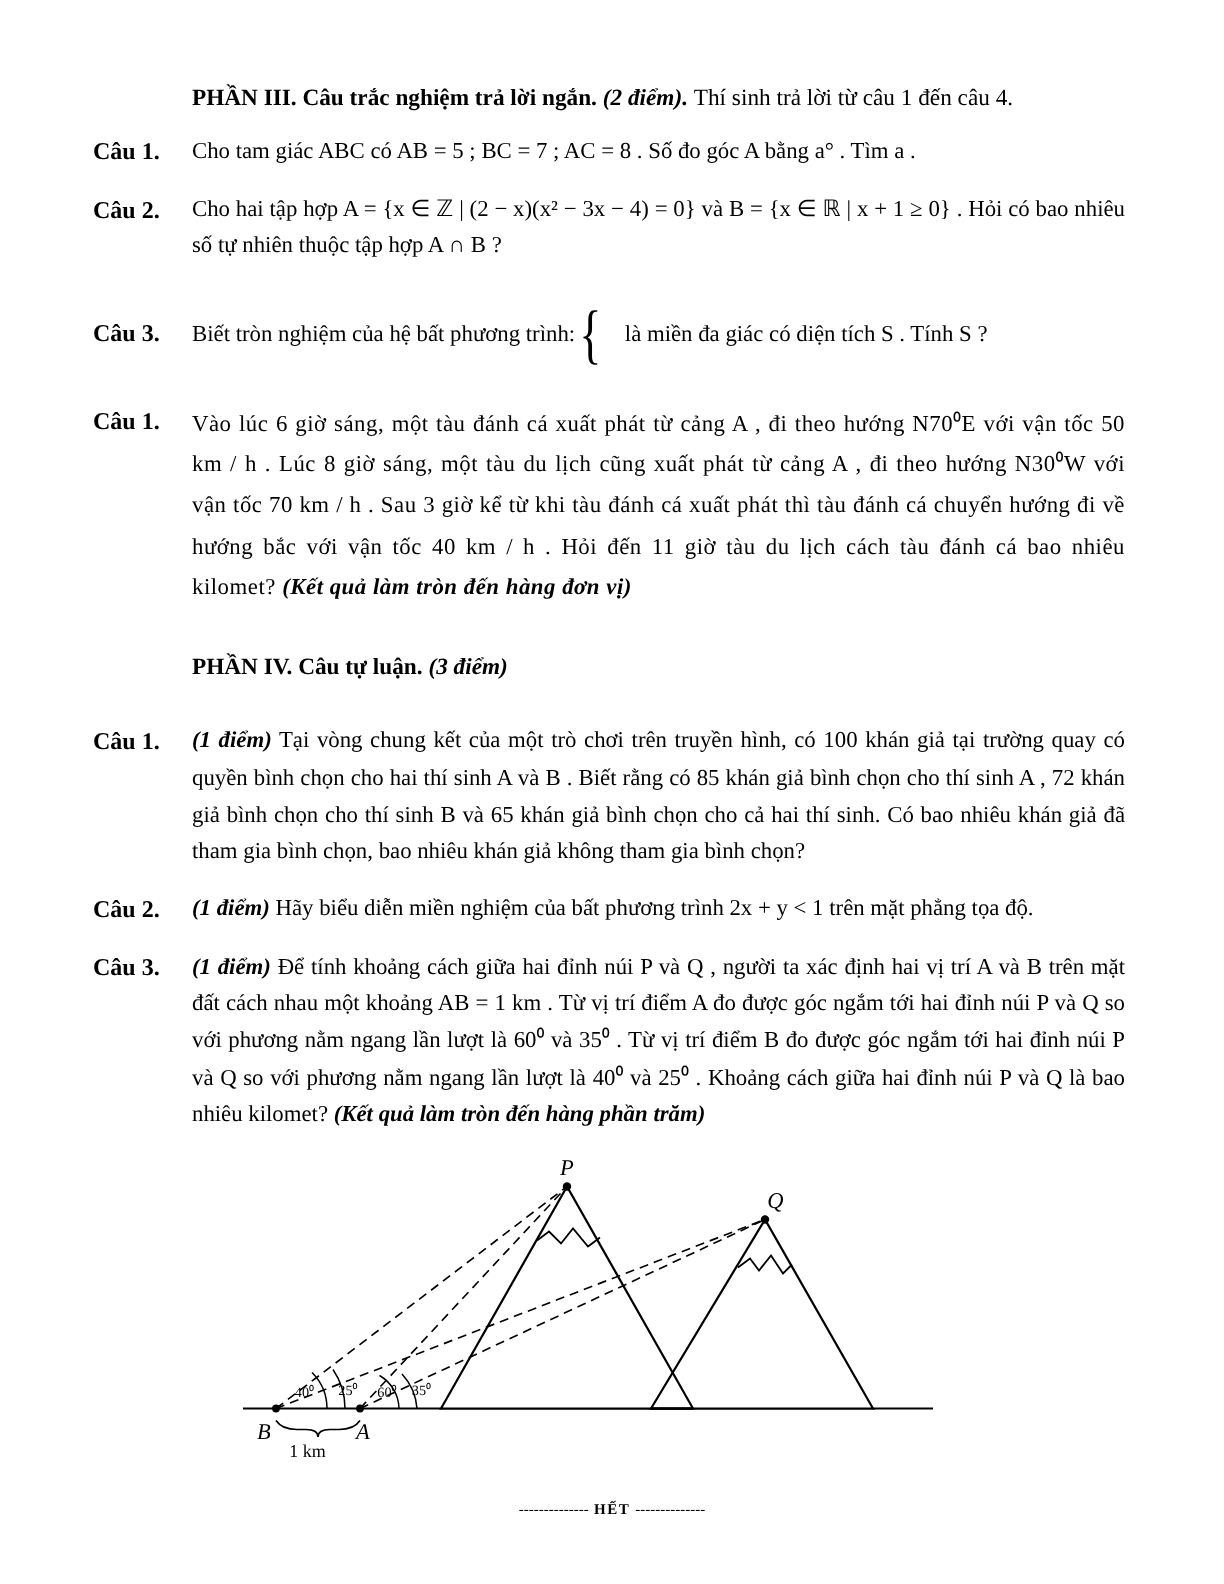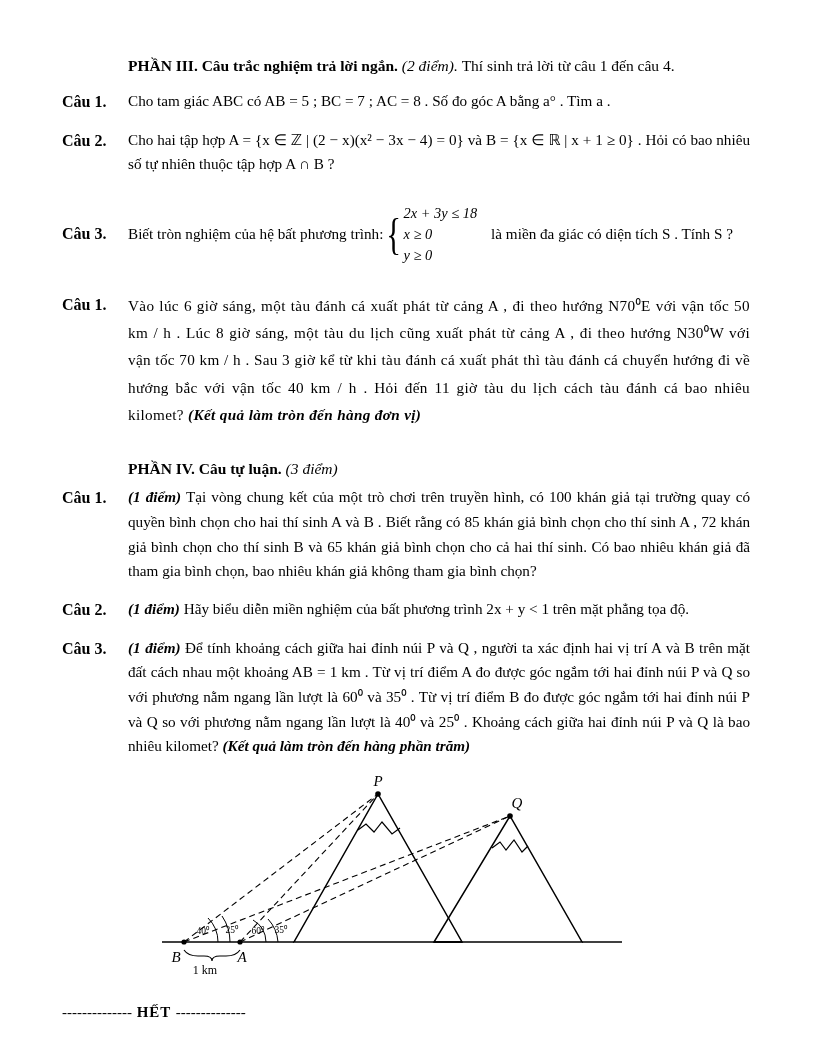--- a/index.html
+++ b/index.html
@@ -29,21 +29,21 @@
   }
   .section-head {
     font-size: 15.5px;
     font-weight: bold;
     margin-left: 66px;
     margin-bottom: 12px;
     line-height: 1.35;
   }
   .section-head .ital {
     font-style: italic;
-    font-weight: normal;
+    font-weight: bold;
   }
   .section-head .norm {
     font-weight: normal;
     text-align: center;
   }
   .q {
     display: flex;
     align-items: flex-start;
     margin-bottom: 13px;
     line-height: 1.62;
@@ -102,30 +102,31 @@
     flex-wrap: wrap;
   }
   .q3row .q-body > span {
     white-space: nowrap;
   }
   .gap-top {
     margin-top: 26px;
   }
   .section2 {
     margin-top: 30px;
-    margin-bottom: 6px;
+    margin-bottom: 26px;
   }
   .figure-wrap {
     position: relative;
     width: 692px;
     height: 230px;
     margin-top: 6px;
   }
   .het {
-    font-size: 15px;
+    text-align: center;
+    font-size: 10px;
     font-weight: bold;
     letter-spacing: 1px;
     margin-top: 2px;
   }
   .het .dash {
     font-weight: normal;
     letter-spacing: 0px;
   }
 </style>
 </head>
@@ -149,25 +150,20 @@
       <div class="q-label">Câu 2.</div>
       <div class="q-body">Cho hai tập hợp A = {x ∈ ℤ | (2 − x)(x² − 3x − 4) = 0} và B = {x ∈ ℝ | x + 1 ≥ 0} . Hỏi có bao nhiêu số tự nhiên thuộc tập hợp A ∩ B ?</div>
     </div>
 
     <div class="q q3row gap-top">
       <div class="q-label">Câu 3.</div>
       <div class="q-body">
         <span>Biết tròn nghiệm của hệ bất phương trình:</span>
         <span class="sys-wrap">
           <span class="brace">{</span>
-          <span class="sys-rows">
-            <span>2x + 3y ≤ 18</span>
-            <span>x ≥ 0</span>
-            <span>y ≥ 0</span>
-          </span>
         </span>
         <span style="padding-left:14px;">là miền đa giác có diện tích S . Tính S ?</span>
       </div>
     </div>
 
     <div class="q q4 gap-top">
       <div class="q-label">Câu 1.</div>
       <div class="q-body">
         <span>Vào lúc 6 giờ sáng, một tàu đánh cá xuất phát từ cảng A , đi theo hướng N70⁰E với vận tốc 50 km / h . Lúc 8 giờ sáng, một tàu du lịch cũng xuất phát từ cảng A , đi theo hướng N30⁰W với vận tốc 70 km / h . Sau 3 giờ kể từ khi tàu đánh cá xuất phát thì tàu đánh cá chuyển hướng đi về hướng bắc với vận tốc 40 km / h . Hỏi đến 11 giờ tàu du lịch cách tàu đánh cá bao nhiêu kilomet?</span>
         <i class="v">(Kết quả làm tròn đến hàng đơn vị)</i>

